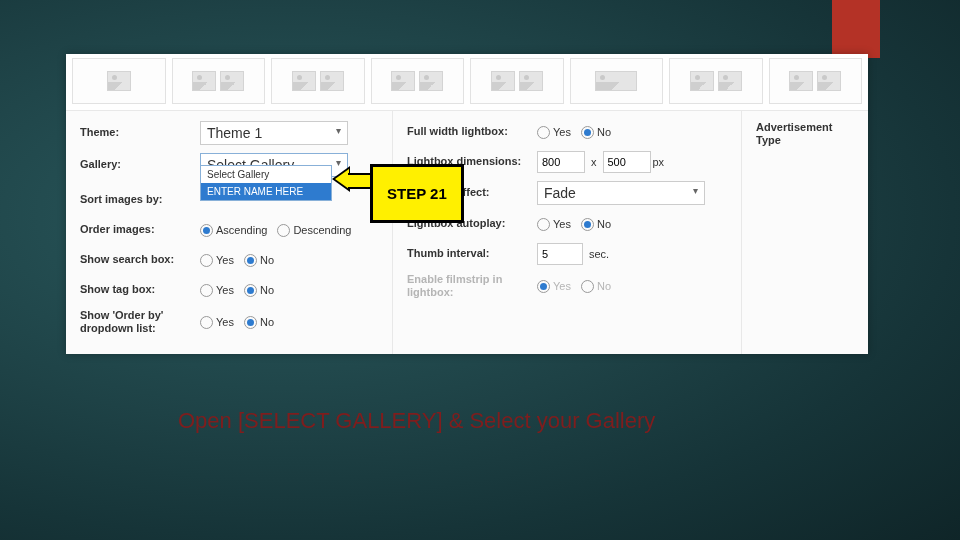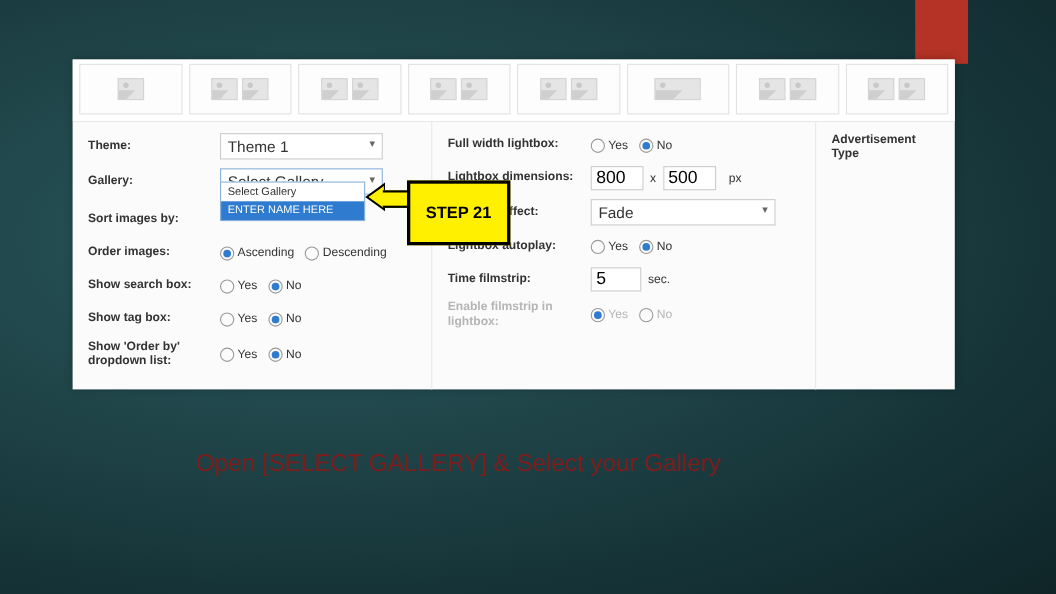--- a/index.html
+++ b/index.html
@@ -21,21 +21,21 @@
 .c2 .lbl{width:130px}
 .sel{height:22px;border:1px solid #ccc;background:#fff;padding:0 20px 0 6px;font-size:14px;position:relative;min-width:120px;display:inline-flex;align-items:center}
 .sel:after{content:"▾";position:absolute;right:6px;top:3px;font-size:10px;color:#666}
 .selopen{border-color:#88b0d8}
 .drop{position:absolute;left:134px;top:54px;width:130px;border:1px solid #88b0d8;background:#fff;z-index:3}
 .drop div{padding:3px 6px;font-size:10px}
 .drop .hl{background:#2e7bcf;color:#fff}
 .radio{width:11px;height:11px;border:1px solid #999;border-radius:50%;margin-right:3px;display:inline-block;vertical-align:middle;position:relative}
 .radio.on:after{content:"";position:absolute;inset:2px;border-radius:50%;background:#2e7bcf}
 .rtxt{margin-right:10px;font-size:11px}
-.inp{height:20px;border:1px solid #ccc;padding:0 4px;font-size:16px;background:#fff}
+.inp{height:20px;border:1px solid #ccc;padding:0 4px;font-size:11px;background:#fff}
 .faded{color:#b5b5b5}
 .faded .lbl{color:#b5b5b5}
 .callout{position:absolute;left:370px;top:164px;z-index:5}
 .arrow-shape{position:absolute;left:-38px;top:2px;width:38px;height:26px}
 .arrow-head{position:absolute;left:0;top:0;width:0;height:0;border-top:13px solid transparent;border-bottom:13px solid transparent;border-right:18px solid #000}
 .arrow-head:after{content:"";position:absolute;left:3px;top:-10px;width:0;height:0;border-top:10px solid transparent;border-bottom:10px solid transparent;border-right:14px solid #fff000}
 .arrow-stem{position:absolute;left:16px;top:7px;width:22px;height:12px;background:#fff000;border-top:2px solid #000;border-bottom:2px solid #000}
 .cbox{background:#fff000;border:3px solid #000;padding:19px 14px;font:700 15px/1 Arial;color:#000;white-space:nowrap}
 .caption{position:absolute;left:178px;top:408px;font:400 22px/1.2 Arial;color:#7f1d1d}
 </style>
@@ -137,37 +137,37 @@
         <span class="radio"></span>
           <span class="rtxt">Yes</span>
         <span class="radio on"></span>
           <span class="rtxt">No</span>
       </div>
       <div class="row">
         <span class="lbl">Lightbox dimensions:</span>
         <input class="inp" style="width: 38px;" value="800">
         <span style="margin:0 6px">x</span>
         <input class="inp" style="width: 38px;" value="500">
-        <span style="margin-left:12px">px</span>
+        <span style="margin-left:2px">px</span>
       </div>
       <div class="row">
         <span class="lbl">Lightbox effect:</span>
         <span class="sel" style="min-width:140px">
             <span>Fade</span>
           </span>
       </div>
       <div class="row">
         <span class="lbl">Lightbox autoplay:</span>
         <span class="radio"></span>
           <span class="rtxt">Yes</span>
         <span class="radio on"></span>
           <span class="rtxt">No</span>
       </div>
       <div class="row">
-        <span class="lbl">Time filmstrip:</span>
+        <span class="lbl">Thumb interval:</span>
         <input class="inp" style="width: 36px;" value="5">
         <span style="margin-left:6px">sec.</span>
       </div>
       <div class="row faded">
         <span class="lbl">Enable filmstrip in lightbox:</span>
         <span class="radio on"></span>
           <span class="rtxt">Yes</span>
         <span class="radio"></span>
           <span class="rtxt">No</span>
       </div>

